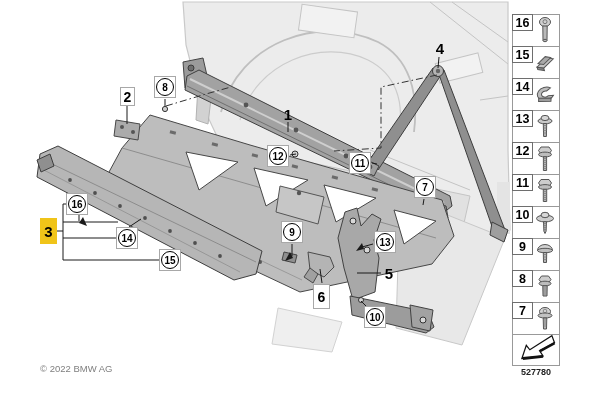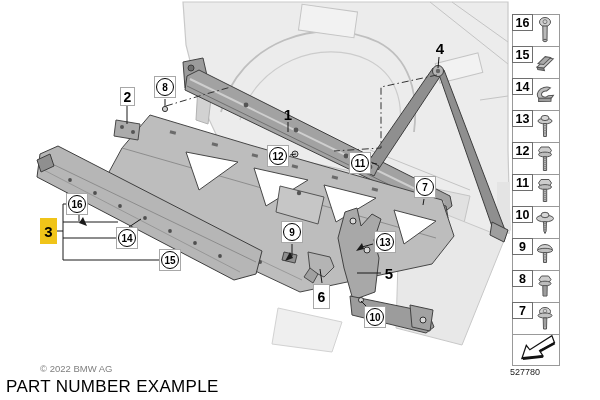--- a/index.html
+++ b/index.html
@@ -21,22 +21,22 @@
   
   .legend{position:absolute;z-index:4;}
   .cell{position:absolute;left:512px;width:48px;height:33px;border:1px solid #999;
         background:#fff;box-sizing:border-box;cursor:pointer;}
   .cell .num{position:absolute;left:-1px;top:-1px;width:21px;height:17px;background:#fff;
         border:1px solid #6e6e6e;display:flex;align-items:center;justify-content:center;
         font-size:12.5px;font-weight:bold;box-sizing:border-box;}
   .cell .fastener{position:absolute;right:1px;top:1px;width:26px;height:29px;}
   .arrowbox{position:absolute;left:512px;top:334px;width:48px;height:32px;border:1px solid #999;
         background:#fff;box-sizing:border-box;cursor:pointer;display:flex;align-items:center;justify-content:center;}
-  .partcode{position:absolute;left:510px;top:367px;width:52px;
-        font-size:9px;color:#222;}
+  .partcode{position:absolute;left:510px;top:367px;width:52px;text-align:center;
+        font-size:9px;color:#222;font-weight:bold;}
 
   .copyright{position:absolute;left:40px;top:363px;font-size:9.5px;font-weight:normal;color:#7f7f7f;}
   .caption{position:absolute;left:6px;top:377px;font-size:17px;color:#000;letter-spacing:0.3px;}
 </style>
 </head>
 <body>
 
 <div class="stage">
 
   <svg class="diagram-svg" width="600" height="400" viewBox="0 0 600 400">
@@ -328,14 +328,13 @@
         <svg width="44" height="30" viewBox="0 0 46 34">
           <path d="M41,3 L44,11 L27,20 L31,26 L7,29 L12,14 L16,19 Z" fill="#fff" stroke="#111" stroke-width="1.4" stroke-linejoin="miter"></path>
           <path d="M8,29 L31,26.5" stroke="#111" stroke-width="3.4" fill="none"></path>
           <path d="M27.5,20.5 L44,11.5" stroke="#111" stroke-width="3" fill="none"></path>
         </svg></span>
     </div>
     <div class="partcode">527780</div>
   </div>
 
   <div class="copyright">© 2022 BMW AG</div>
-  <div class="caption">PART NUMBER EXAMPLE</div>
 </div>
 
 </body></html>

